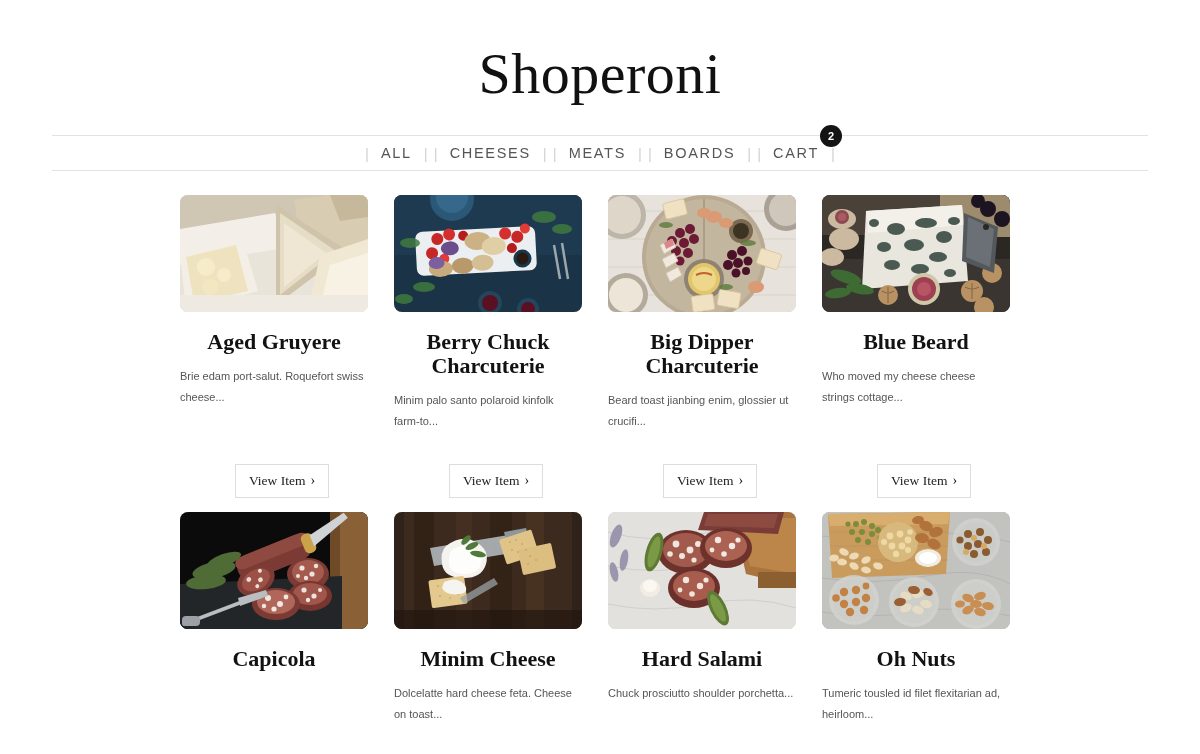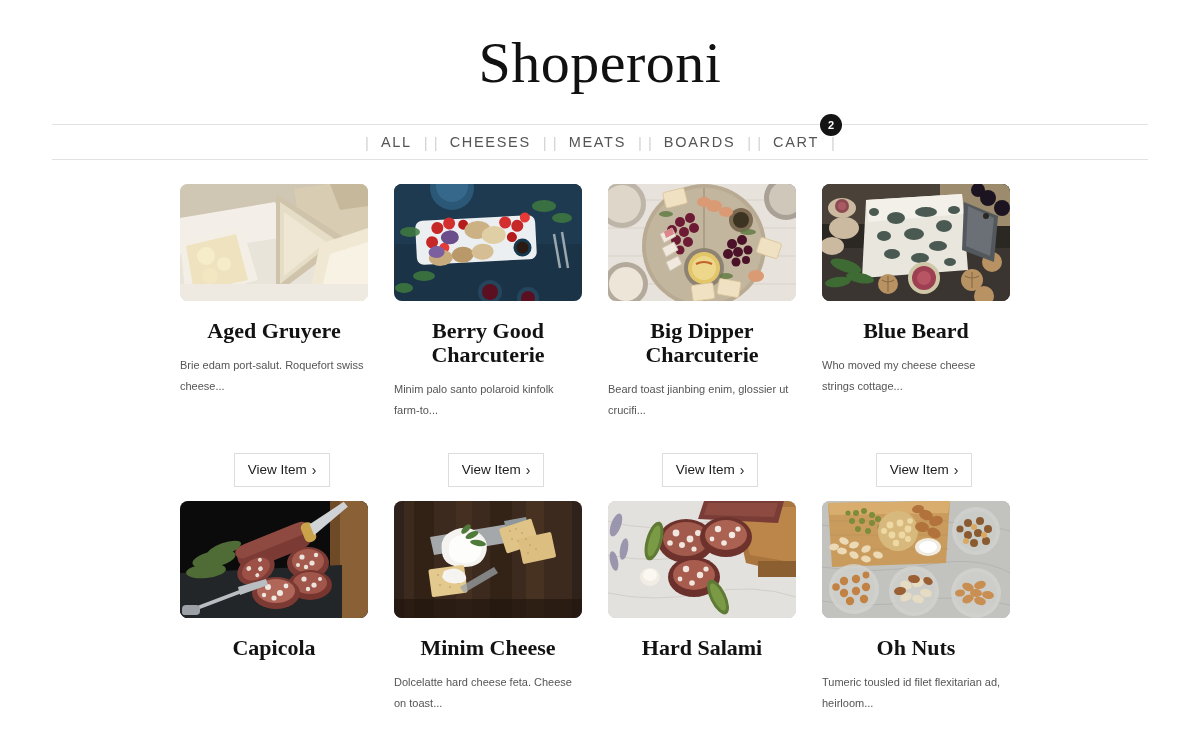--- a/index.html
+++ b/index.html
@@ -22,21 +22,21 @@
     width: 1200px;
     padding-top: 28px;
   }
   .site-title {
     font-family: "Liberation Serif", serif;
     font-weight: 400;
     font-size: 58px;
     line-height: 70px;
     text-align: center;
     color: #111111;
-    margin: 0;
+    margin: 11px;
     letter-spacing: 0.5px;
   }
 
   .nav-wrap {
     margin-top: 26px;
     padding: 0 52px;
   }
   .nav-rule {
     height: 1px;
     background: #e2e2e2;
@@ -139,21 +139,21 @@
   }
   .card-btn-row {
     margin-top: auto;
     padding-bottom: 14px;
   }
   .view-btn {
     border: 1px solid #dddddd;
     background: #ffffff;
     color: #1b1b1b;
     font-size: 13.5px;
-    font-family: Liberation Sans, sans-serif;
+    font-family: Liberation Serif, serif;
     padding: 9px 13px;
     line-height: 1;
     cursor: pointer;
     display: inline-flex;
     align-items: center;
     gap: 5px;
     white-space: nowrap;
     margin-left: 16px;
   }
   .view-btn .chev {
@@ -209,21 +209,21 @@
             <span>View Item</span>
             <span class="chev">›</span>
           </button></div>
       </article>
       <article class="card">
         <div class="card-image">
           <svg class="ph" viewBox="0 0 188 117" preserveAspectRatio="xMidYMid slice" aria-hidden="true">
             <use href="#photo-1"></use>
           </svg>
         </div>
-        <h2 class="card-title">Berry Good Charcuterie</h2>
+        <h2 class="card-title">Berry Chuck Charcuterie</h2>
         <p class="card-desc">Minim palo santo polaroid kinfolk farm-to...</p>
         <div class="card-btn-row"><button class="view-btn">
             <span>View Item</span>
             <span class="chev">›</span>
           </button></div>
       </article>
       <article class="card">
         <div class="card-image">
           <svg class="ph" viewBox="0 0 188 117" preserveAspectRatio="xMidYMid slice" aria-hidden="true">
             <use href="#photo-2"></use>
@@ -266,20 +266,21 @@
         <h2 class="card-title">Minim Cheese</h2>
         <p class="card-desc">Dolcelatte hard cheese feta. Cheese on toast...</p>
       </article>
       <article class="card">
         <div class="card-image">
           <svg class="ph" viewBox="0 0 188 117" preserveAspectRatio="xMidYMid slice" aria-hidden="true">
             <use href="#photo-6"></use>
           </svg>
         </div>
         <h2 class="card-title">Hard Salami</h2>
+        <p class="card-desc">Chuck prosciutto shoulder porchetta...</p>
       </article>
       <article class="card">
         <div class="card-image">
           <svg class="ph" viewBox="0 0 188 117" preserveAspectRatio="xMidYMid slice" aria-hidden="true">
             <use href="#photo-7"></use>
           </svg>
         </div>
         <h2 class="card-title">Oh Nuts</h2>
         <p class="card-desc">Tumeric tousled id filet flexitarian ad, heirloom...</p>
       </article>

